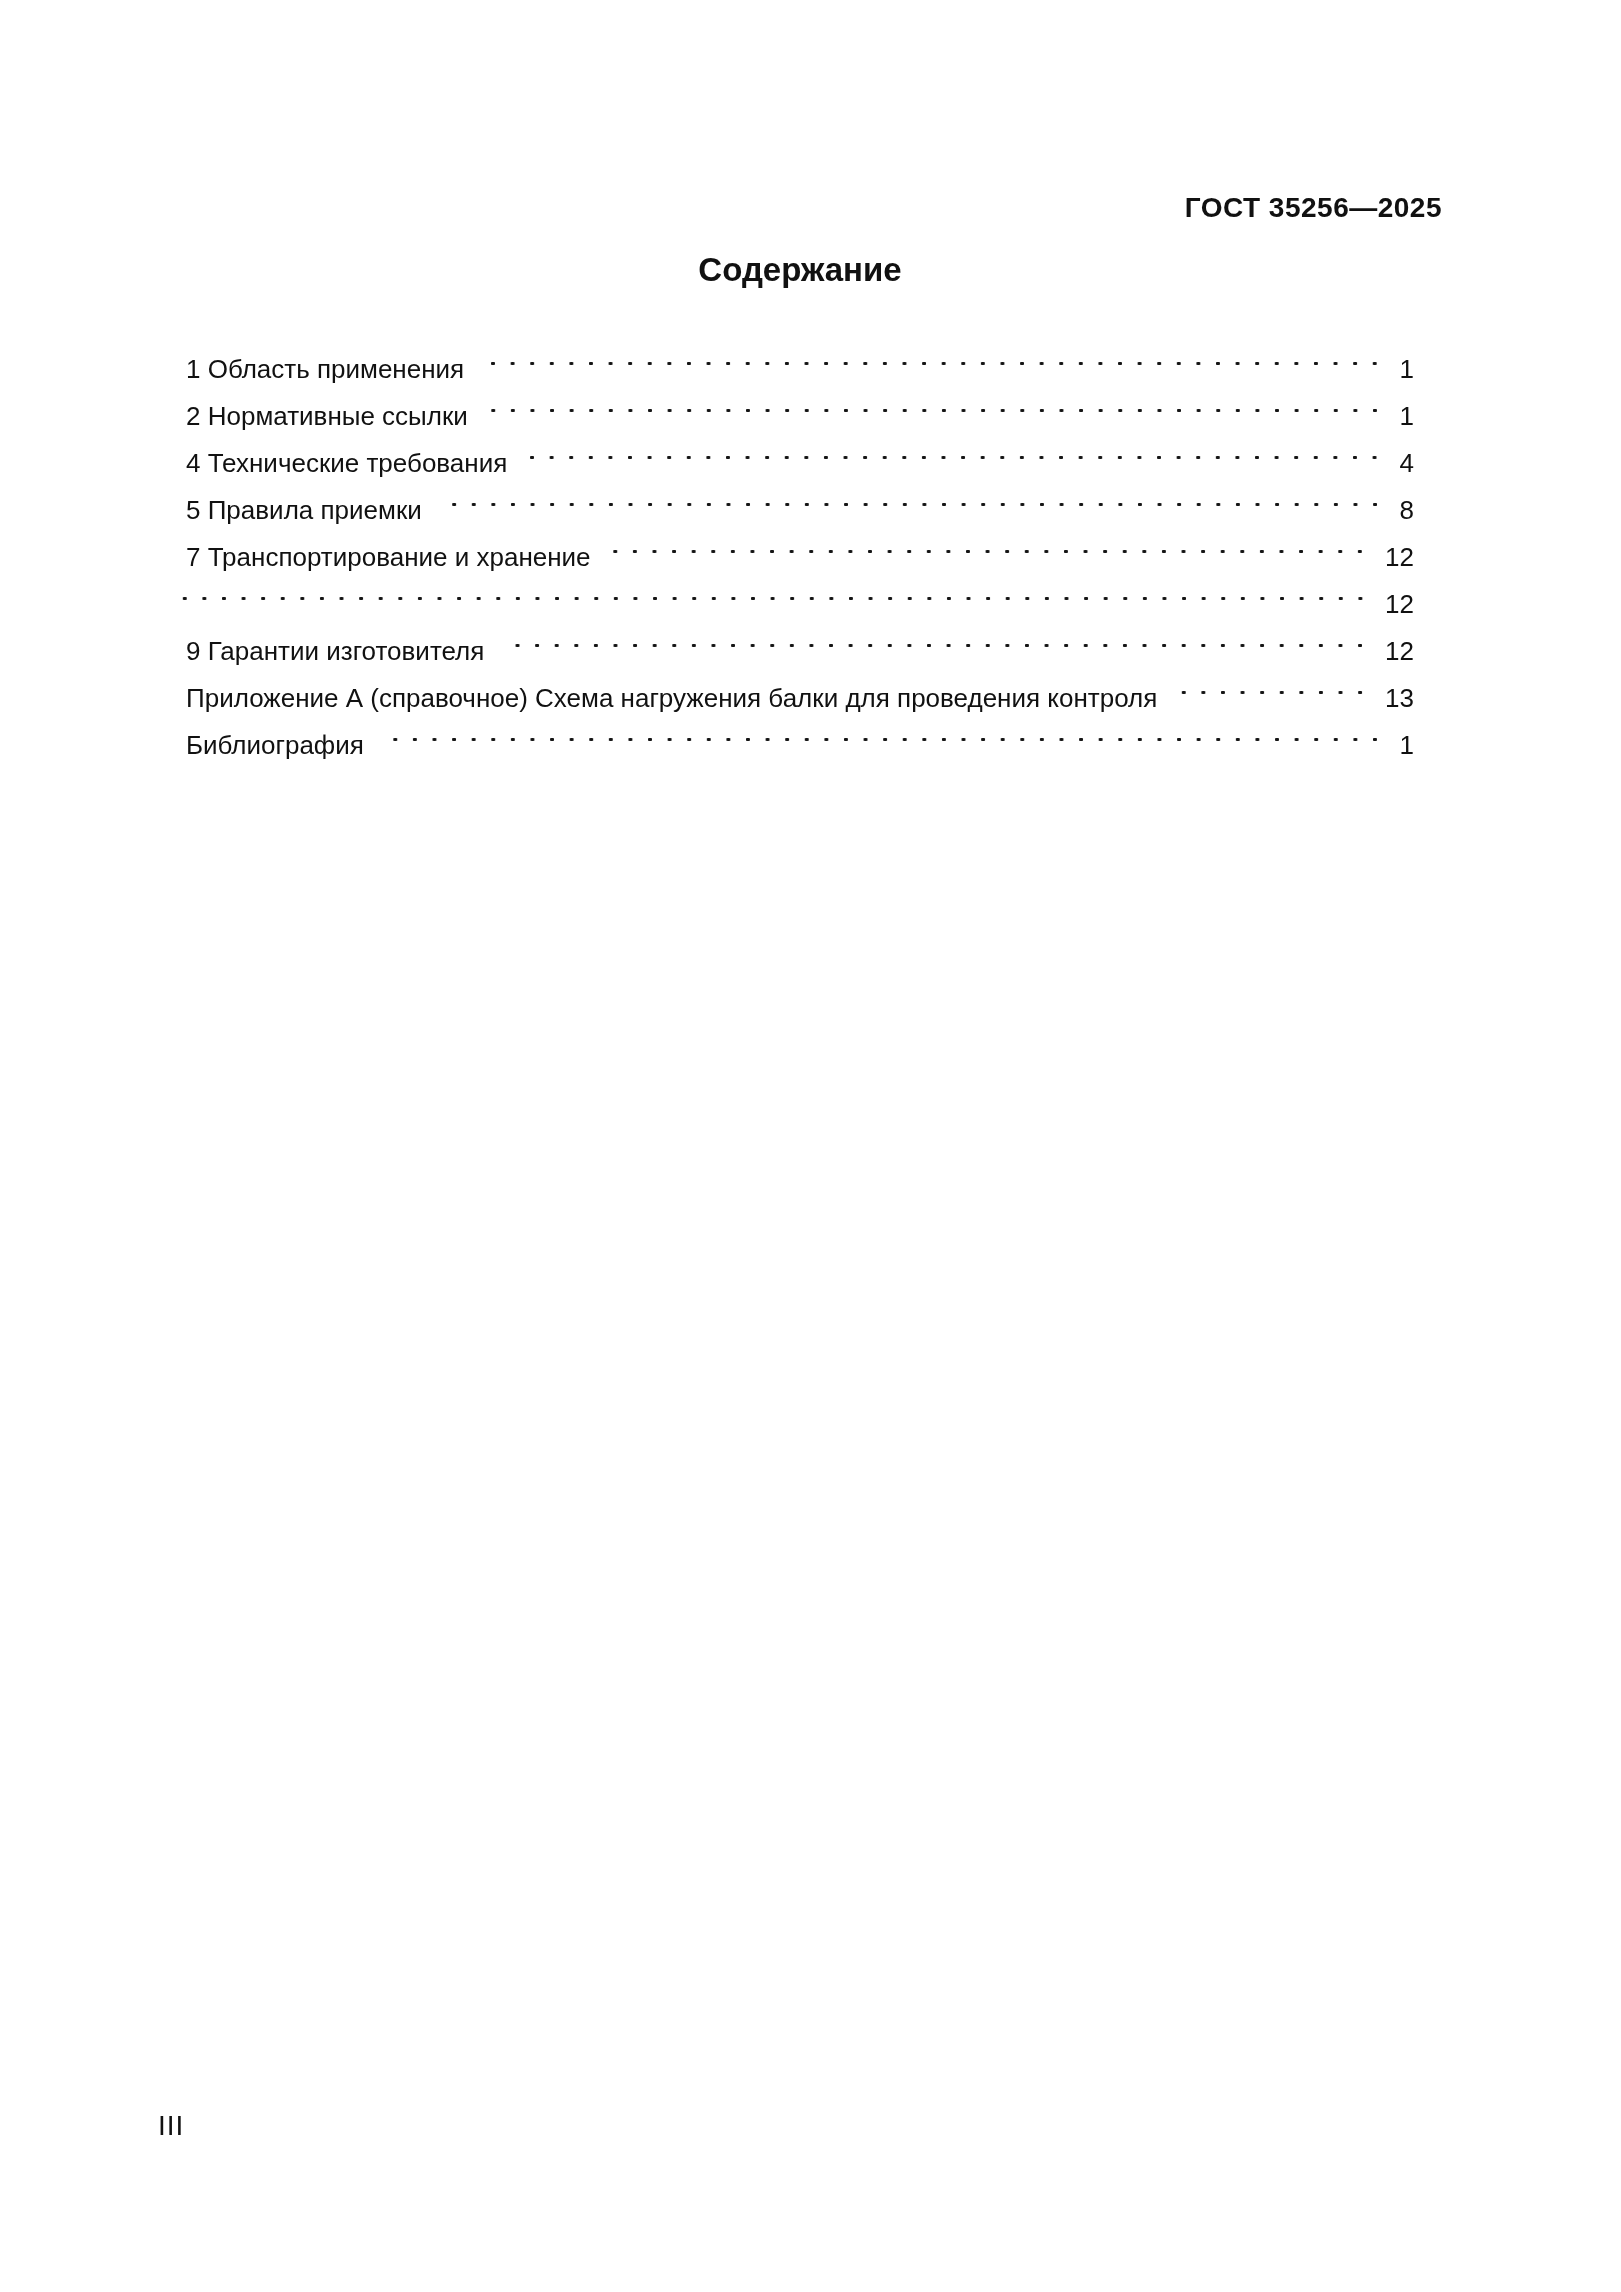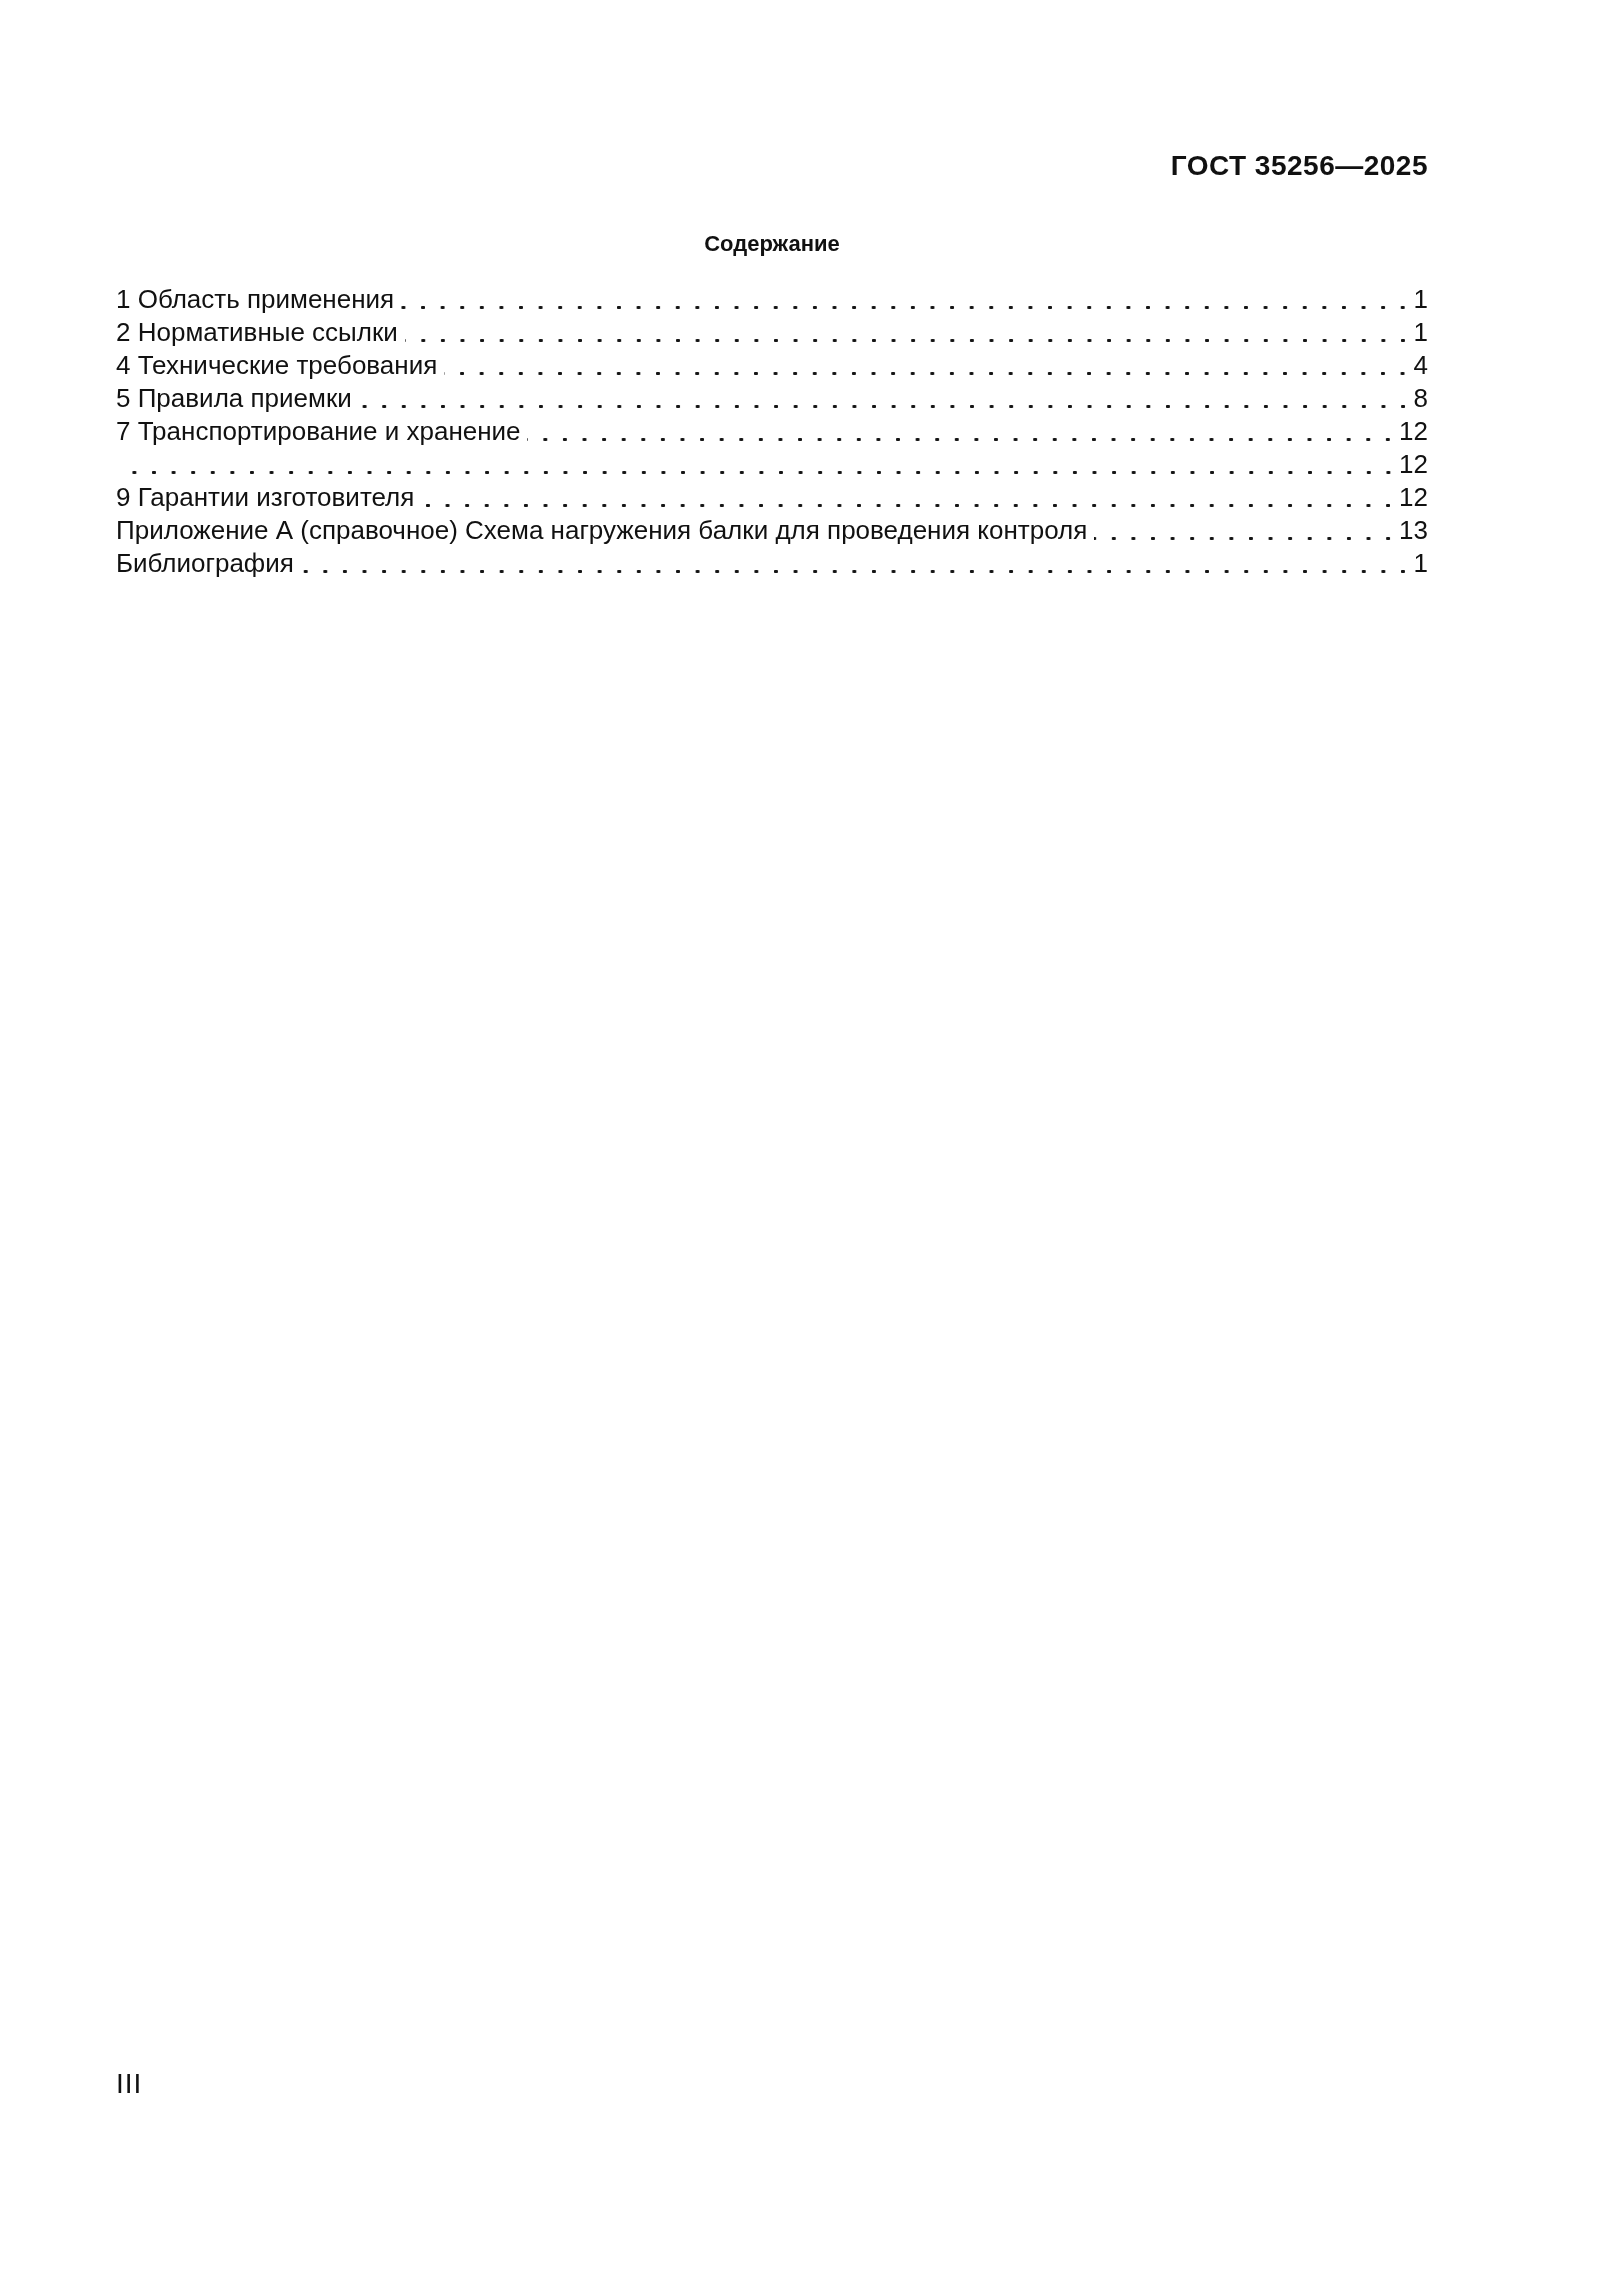--- a/index.html
+++ b/index.html
@@ -1,15 +1,15 @@
 <!DOCTYPE html>
 <html><head>
 <meta charset="utf-8">
 <style>
-  * { margin: 0; padding: 0; box-sizing: border-box; }
+  * { margin: 14px; padding: 0; box-sizing: border-box; }
   html, body { background: #ffffff; }
   body {
     width: 1621px;
     height: 2293px;
     position: relative;
     font-family: "Liberation Sans", "DejaVu Sans", sans-serif;
     color: #111111;
     overflow: hidden;
   }
   .doc-header {
@@ -18,25 +18,25 @@
     left: 116px;
     right: 193px;
     text-align: right;
     font-size: 28px;
     font-weight: bold;
     letter-spacing: 0.5px;
     white-space: nowrap;
   }
   .doc-title {
     position: absolute;
-    top: 231px;
+    top: 209px;
     left: 116px;
     right: 193px;
     text-align: center;
-    font-size: 22px;
+    font-size: 33px;
     font-weight: bold;
   }
   .toc {
     position: absolute;
     top: 284px;
     left: 116px;
     right: 193px; 
   }
   .toc-row {
     display: flex;

